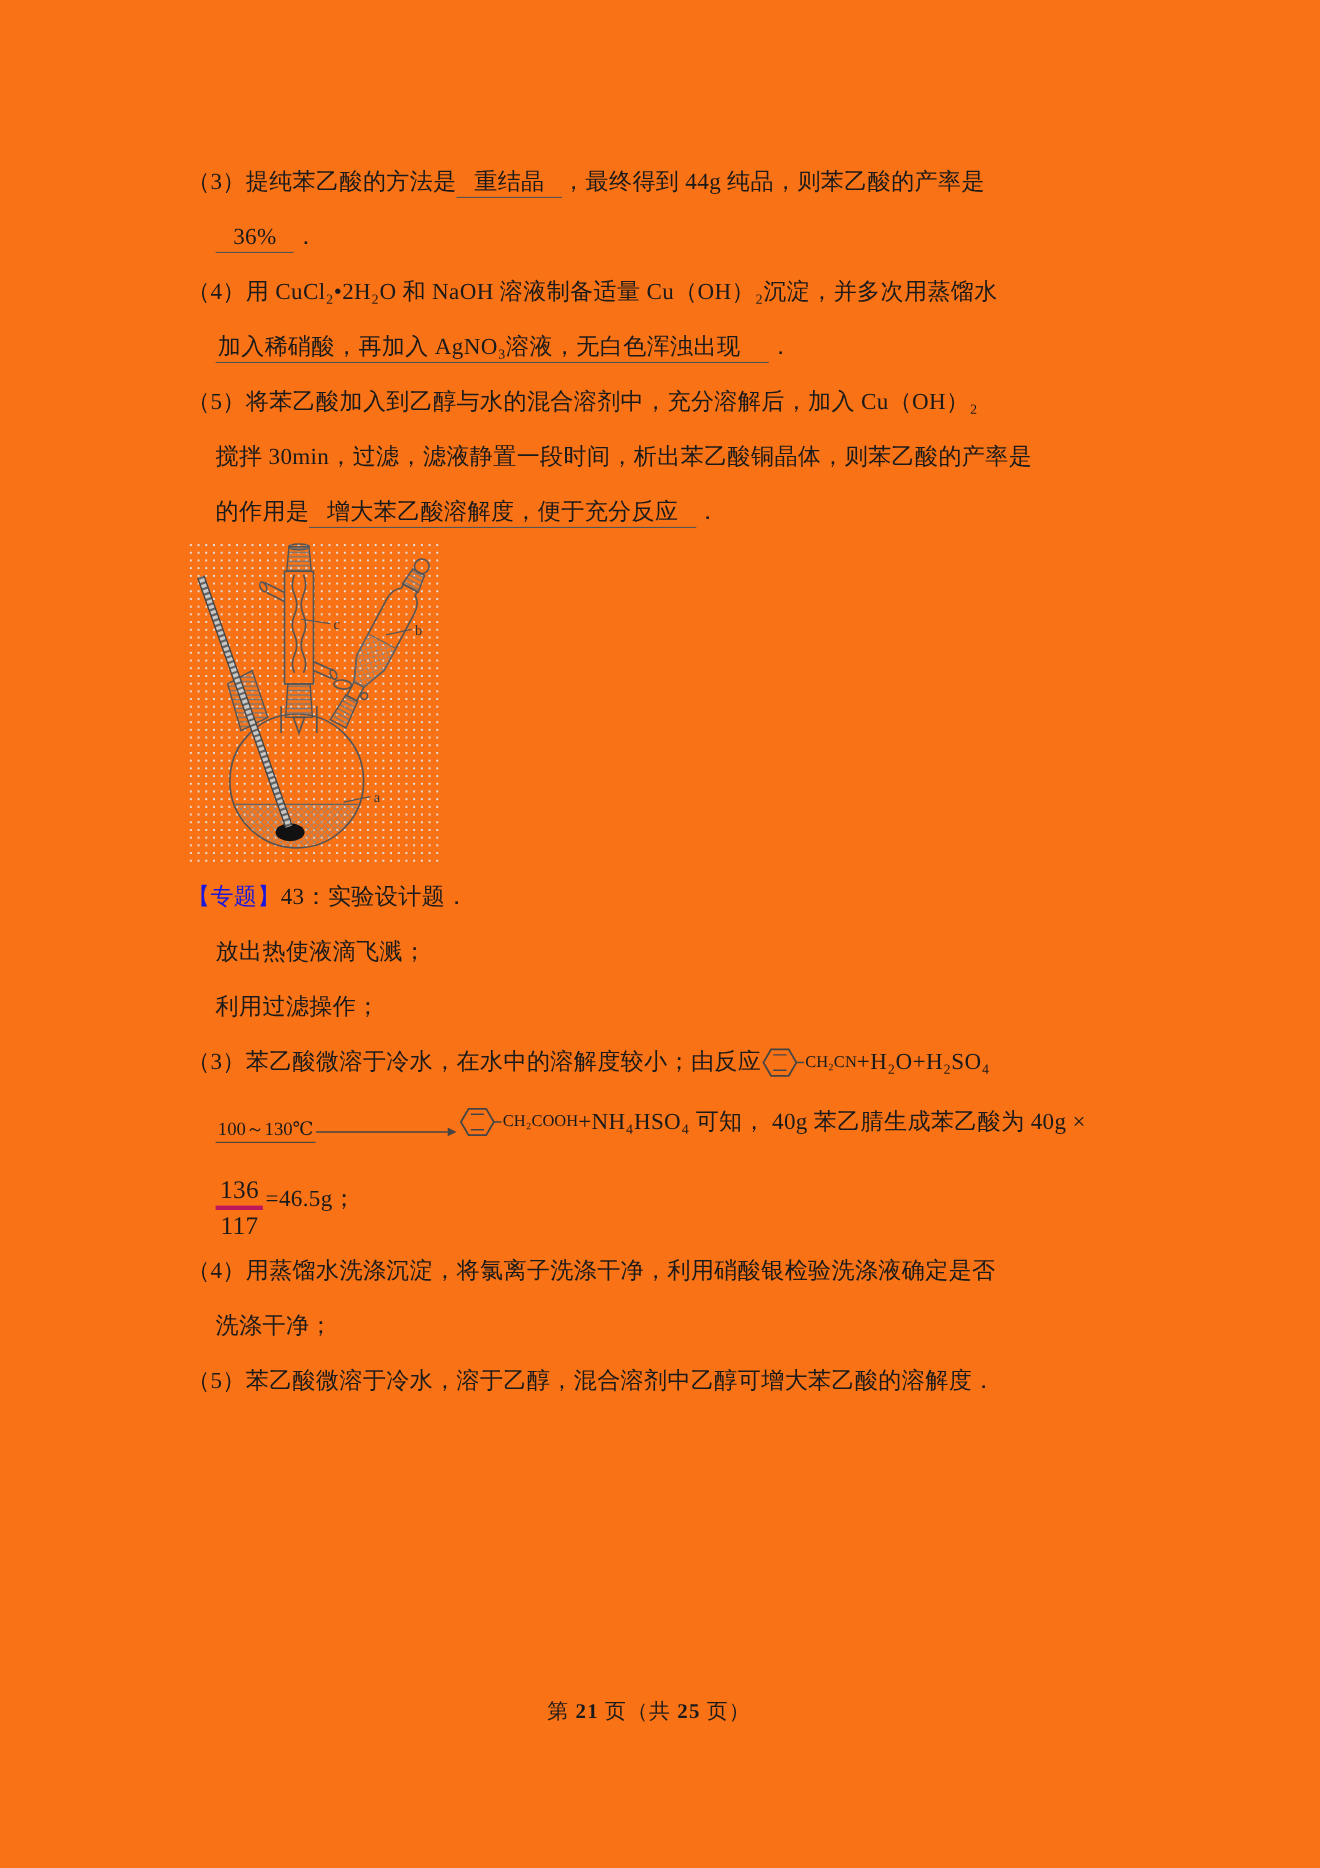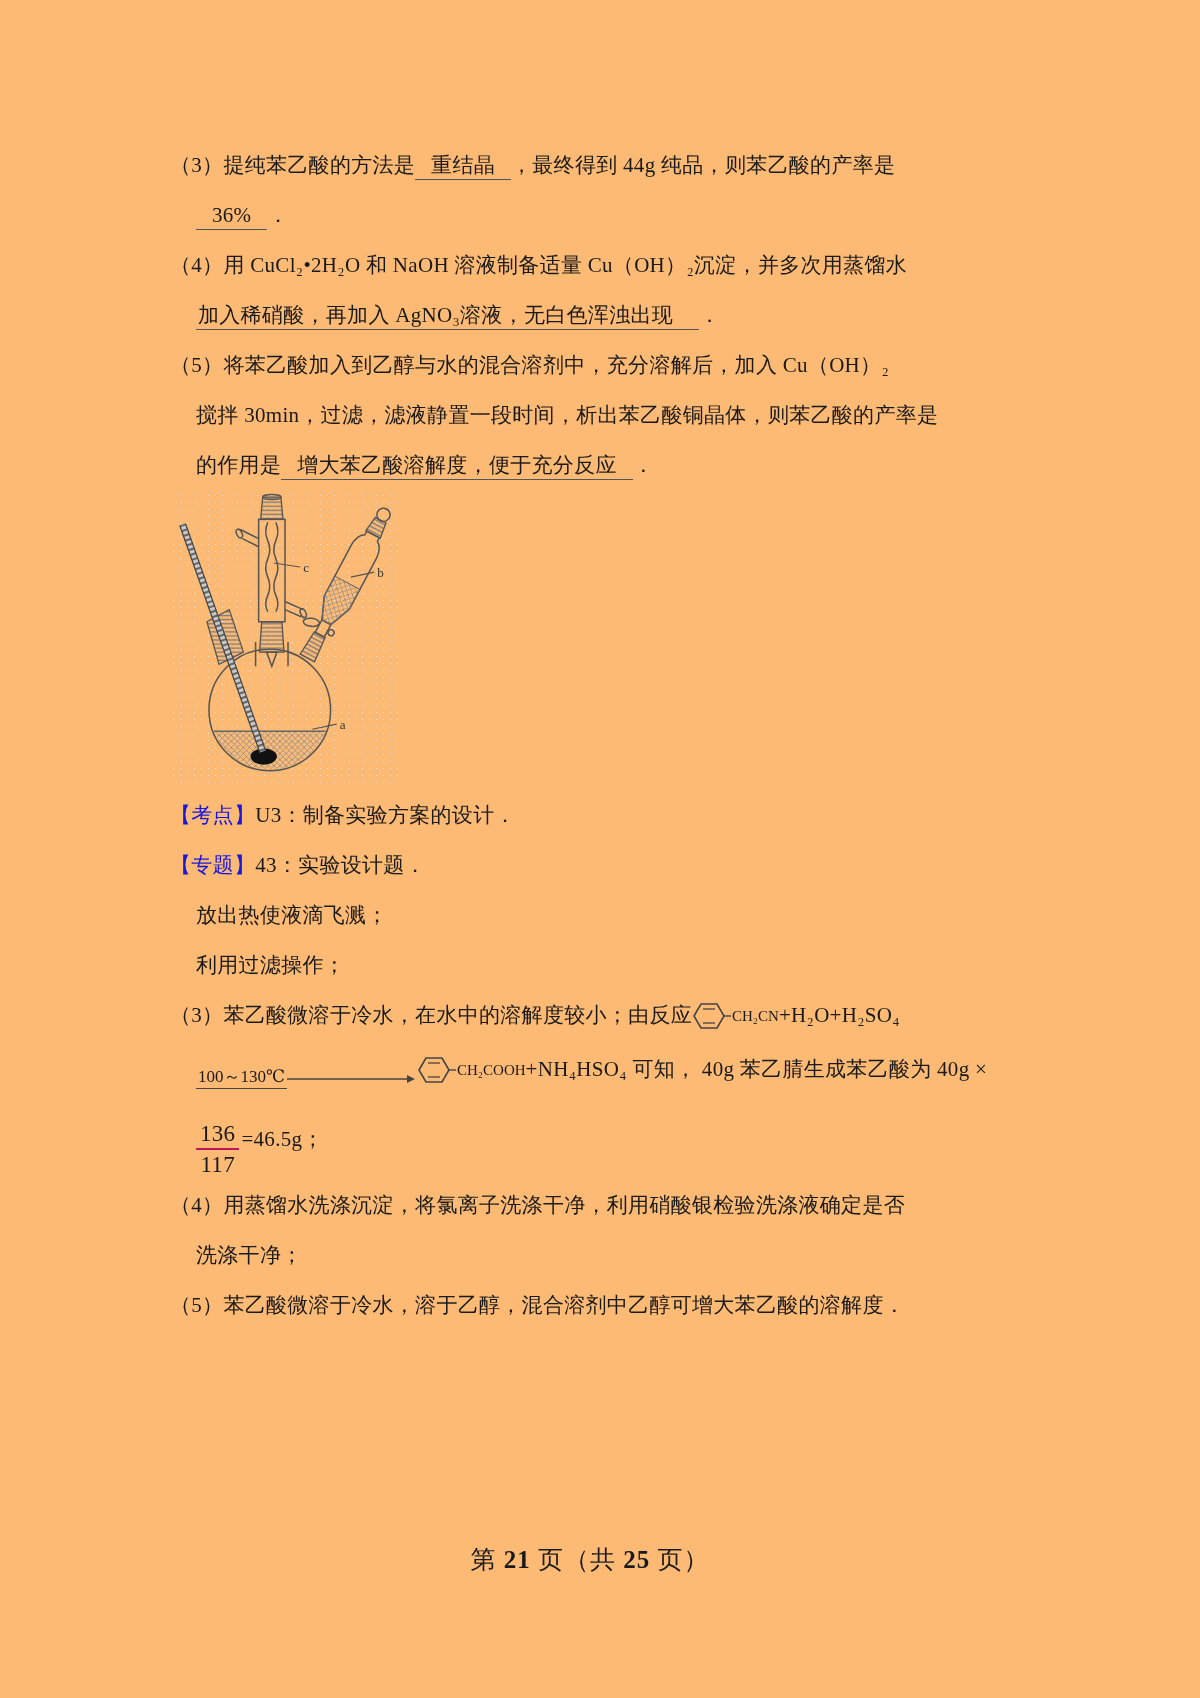--- a/index.html
+++ b/index.html
@@ -1,43 +1,43 @@
 <!DOCTYPE html>
 <html><head>
 <meta charset="utf-8">
 <style>
   html,body{margin:0;padding:0;background:#fff;}
   .page{
-    position:relative;width:1200px;height:1698px;background:#fdba74;overflow:hidden;
+    position:relative;width:1200px;height:1698px;background:#f97316;overflow:hidden;
     font-family:"Liberation Serif","DejaVu Serif",serif;
     font-size:21px;color:#1a1a1a;letter-spacing:0.3px;
   }
   .content{position:absolute;left:170px;top:140px;width:900px;}
   .line{line-height:50px;height:50px;white-space:nowrap;}
   .line.tall58{height:58px;line-height:58px;}
   .line.tall82{height:82px;line-height:82px;}
   .cont{padding-left:26px;}
   .ans{border-bottom:1.5px solid #555;padding:1px 16px 2px 16px;}
   .ans.lead{padding-left:22px;padding-right:10px;}
   .ans.full{padding-left:2px;padding-right:26px;}
   .tag{color:#1717dd;}
   .chem-small{font-size:15px;letter-spacing:0;}
   .ringunit{display:inline-flex;align-items:center;vertical-align:-9px;}
   .ringunit svg{display:block;}
   .rxn-arrow{display:inline-flex;flex-direction:row;align-items:center;vertical-align:-6px;margin-right:2px;margin-top:16px;}
   .rxn-arrow .cond{font-size:17px;line-height:20px;border-bottom:1.2px solid #444;padding:0 2px 1px 2px;letter-spacing:0;}
   .frac{display:inline-block;text-align:center;vertical-align:-26px;line-height:1;margin-right:2px;}
-  .frac .num{display:block;border-bottom:2px solid #be185d;padding:0 4px 3px 4px;font-size:23px;}
+  .frac .num{display:block;border-bottom:4px solid #be185d;padding:0 4px 3px 4px;font-size:23px;}
   .frac .den{display:block;padding-top:3px;font-size:23px;}
   .diagram{
     width:232px;height:296px;margin:2px 0 2px 0;
     background-image:radial-gradient(#e0e0e0 0.9px, transparent 0.9px);
     background-size:7px 7px;
   }
-  .footer{position:absolute;left:0;top:1543px;width:1180px;text-align:center;font-size:25px;letter-spacing:1px;}
+  .footer{position:absolute;left:0;top:1543px;width:1180px;text-align:center;font-size:19px;letter-spacing:1px;}
   .bold{font-weight:bold;}
   .apparatus{stroke:#555;fill:none;stroke-width:1.5;}
 </style>
 </head>
 <body>
 
 <div class="page">
   <div class="content">
 
     <div class="line"><span>（3）提纯苯乙酸的方法是</span><span class="ans">重结晶</span><span>，最终得到 44g 纯品，则苯乙酸的产率是</span></div>
@@ -119,21 +119,20 @@
           <line x1="102" y1="70" x2="128" y2="74" stroke="#555" stroke-width="1.1"></line>
           <text x="131" y="79">c</text>
           <line x1="178" y1="84" x2="201" y2="79" stroke="#555" stroke-width="1.1"></line>
           <text x="204" y="84">b</text>
           <line x1="140" y1="234" x2="164" y2="229" stroke="#555" stroke-width="1.1"></line>
           <text x="167" y="234">a</text>
         </g>
       </svg>
     </div>
 
-    <div class="line"><span class="tag">【考点】</span><span>U3：制备实验方案的设计．</span></div>
 
     <div class="line"><span class="tag">【专题】</span><span>43：实验设计题．</span></div>
 
 
     <div class="line cont"><span>放出热使液滴飞溅；</span></div>
 
 
 
     <div class="line cont"><span>利用过滤操作；</span></div>
 

